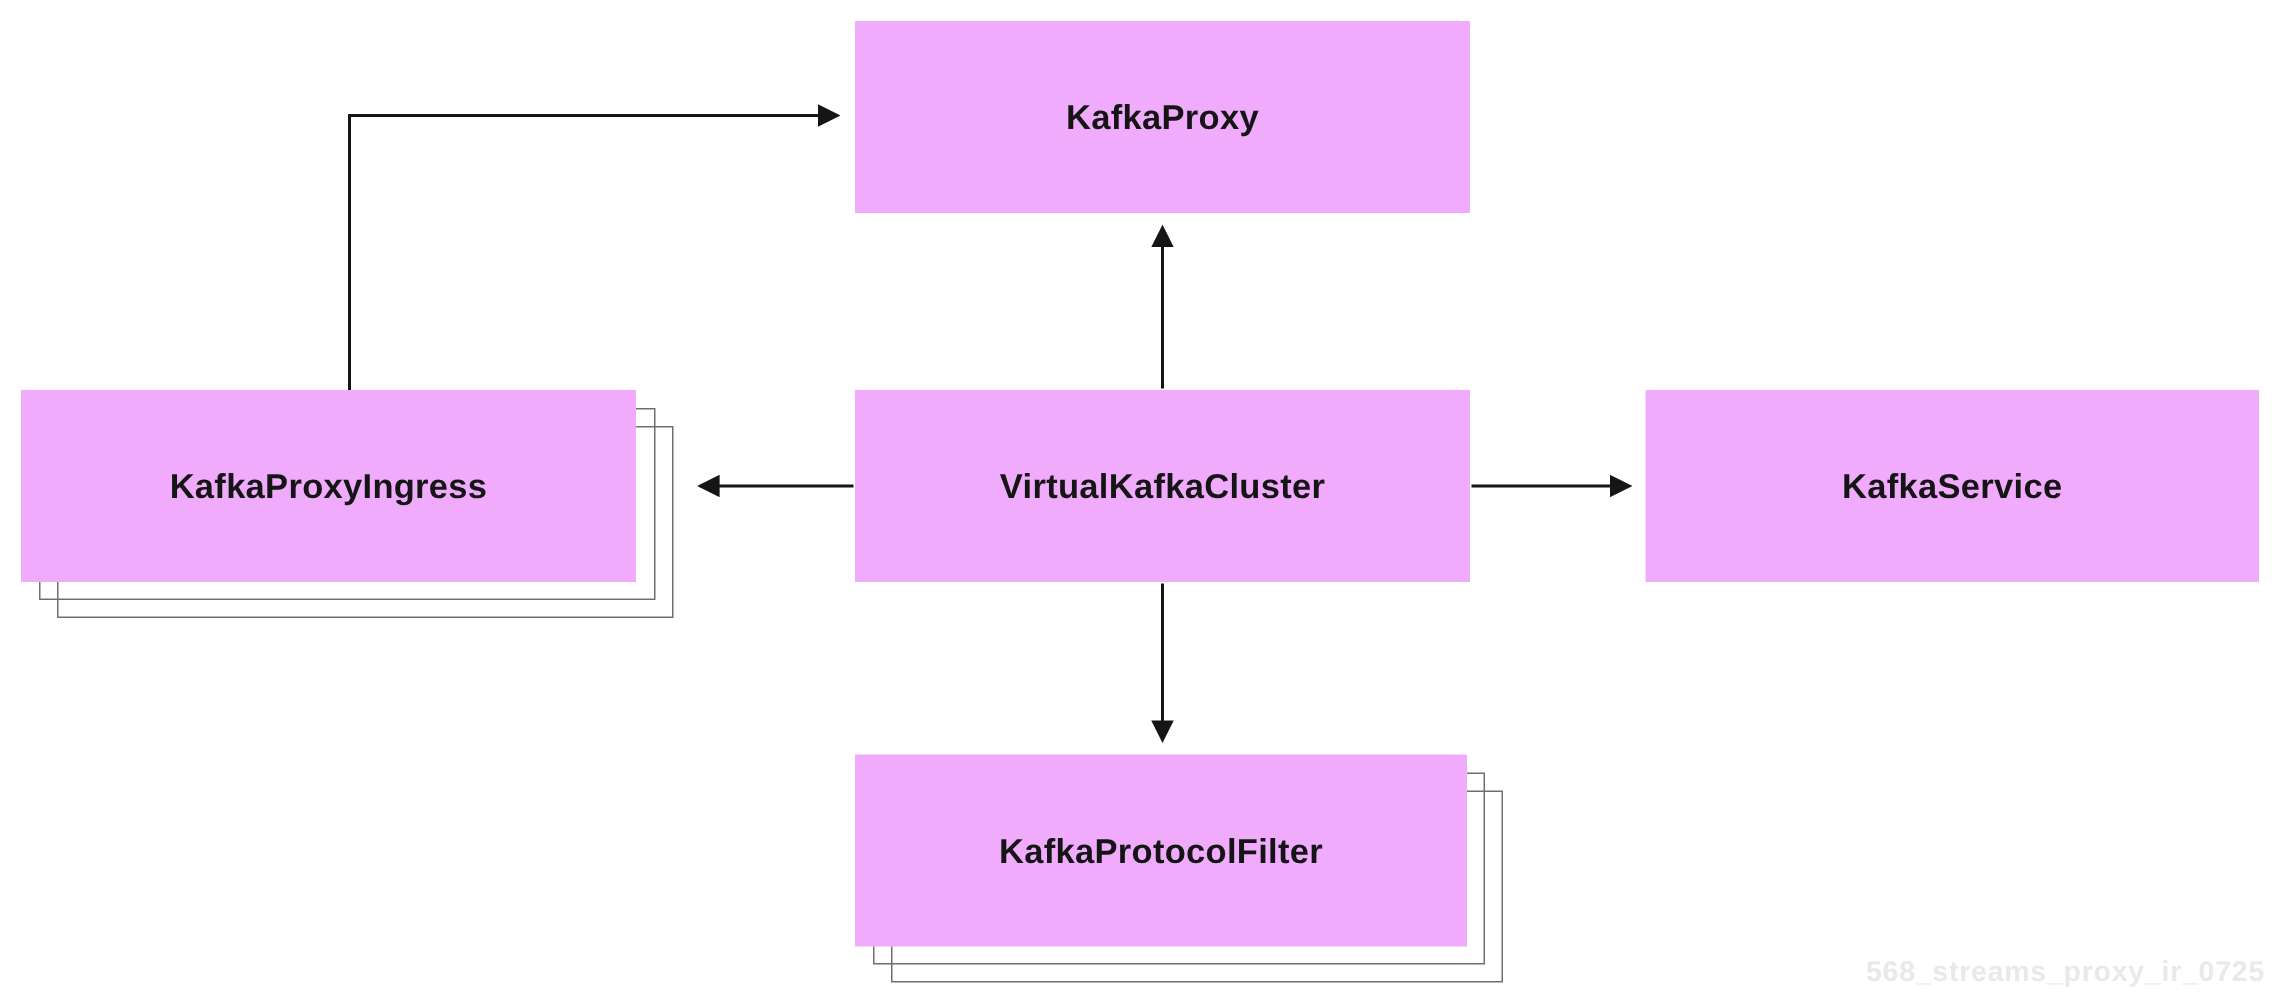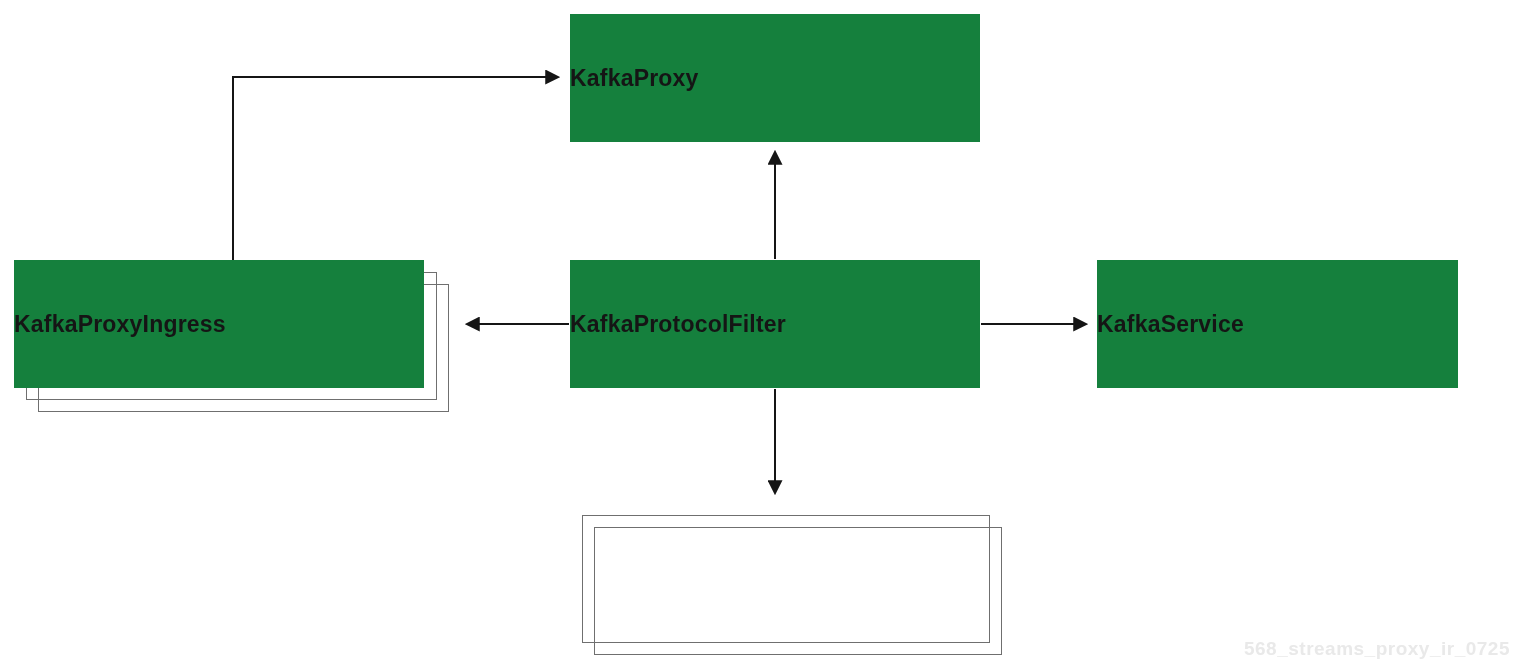--- a/index.html
+++ b/index.html
@@ -19,23 +19,24 @@
     position: absolute;
     left: 0;
     top: 0;
     width: 1520px;
     height: 664px;
     z-index: 1;
     pointer-events: none;
   }
   .node {
     position: absolute;
-    background: #15803d;
+    background: #f0abfc;
     display: flex;
     align-items: center;
+    justify-content: center;
     z-index: 4;
   }
   .node-label {
     font-weight: 700;
     font-size: 23px;
     color: #151515;
     letter-spacing: 0.2px;
     text-align: center;
   }
   .stack-outline {
@@ -44,21 +45,21 @@
     background: transparent;
     box-sizing: border-box;
   }
   .stack-1 { z-index: 3; }
   .stack-2 { z-index: 2; }
 
   
   #node-kafka-proxy            { left: 570px;  top: 14px;  width: 410px; height: 128px; }
   #node-kafka-proxy-ingress    { left: 14px;   top: 260px; width: 410px; height: 128px; }
   #node-virtual-kafka-cluster  { left: 570px;  top: 260px; width: 410px; height: 128px; }
-  #node-kafka-service          { left: 1097px; top: 260px; width: 361px; height: 128px; }
+  #node-kafka-service          { left: 1097px; top: 260px; width: 409px; height: 128px; }
   #node-kafka-protocol-filter  { left: 570px;  top: 503px; width: 408px; height: 128px; }
 
   #ingress-stack-1 { left: 26px;  top: 272px; width: 411px; height: 128px; }
   #ingress-stack-2 { left: 38px;  top: 284px; width: 411px; height: 128px; }
   #filter-stack-1  { left: 582px; top: 515px; width: 408px; height: 128px; }
   #filter-stack-2  { left: 594px; top: 527px; width: 408px; height: 128px; }
 
   .watermark {
     position: absolute;
     right: 10px;
@@ -102,23 +103,26 @@
 
   <div class="node" id="node-kafka-proxy">
     <span class="node-label">KafkaProxy</span>
   </div>
 
   <div class="node" id="node-kafka-proxy-ingress">
     <span class="node-label">KafkaProxyIngress</span>
   </div>
 
   <div class="node" id="node-virtual-kafka-cluster">
-    <span class="node-label">KafkaProtocolFilter</span>
+    <span class="node-label">VirtualKafkaCluster</span>
   </div>
 
   <div class="node" id="node-kafka-service">
     <span class="node-label">KafkaService</span>
   </div>
 
+  <div class="node" id="node-kafka-protocol-filter">
+    <span class="node-label">KafkaProtocolFilter</span>
+  </div>
 
   <div class="watermark">568_streams_proxy_ir_0725</div>
 
 </div>
 
 </body></html>

